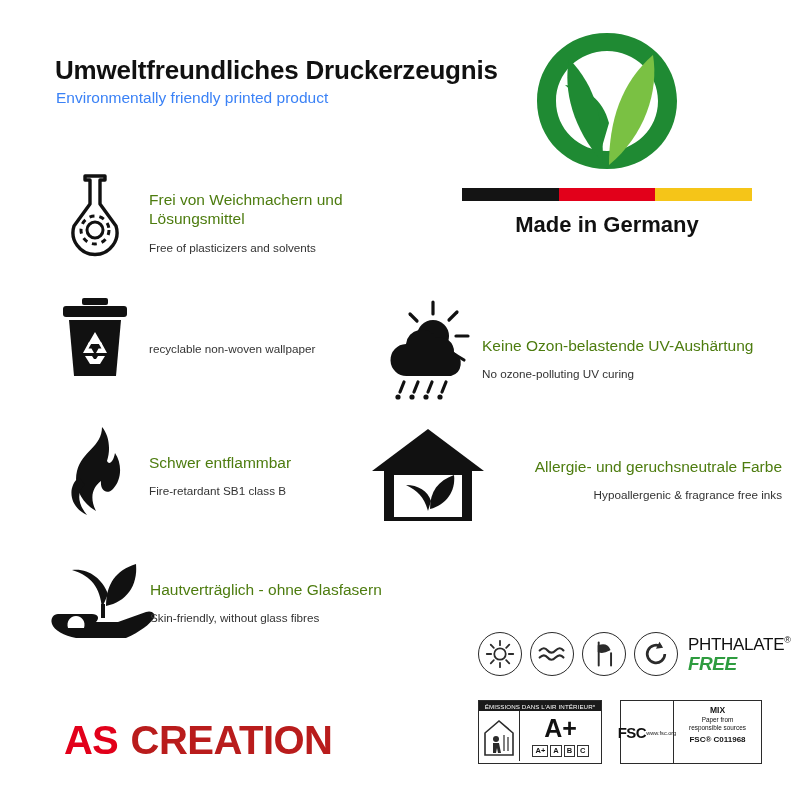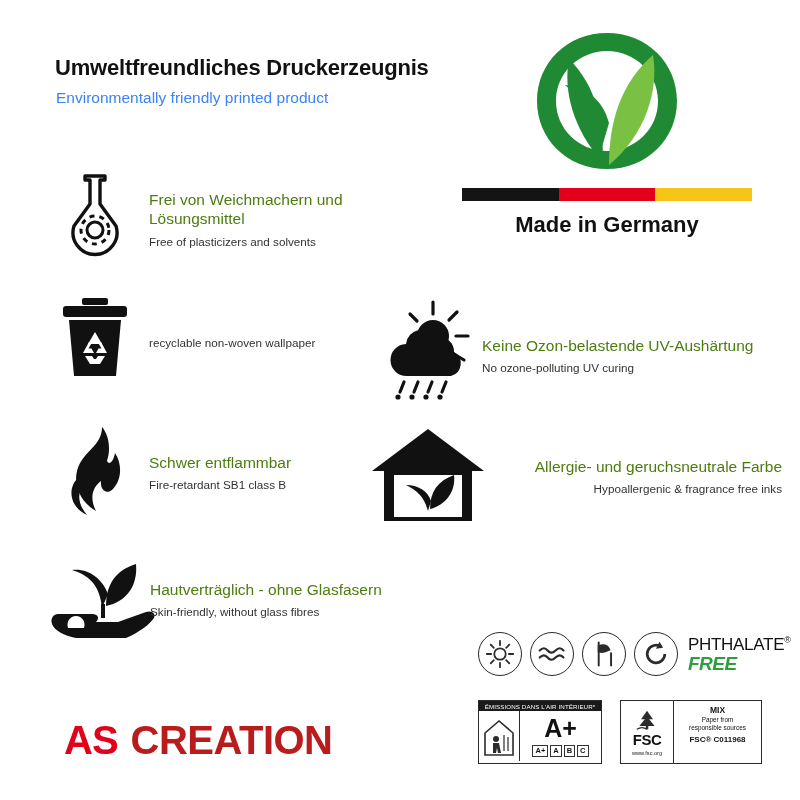--- a/index.html
+++ b/index.html
@@ -19,21 +19,21 @@
     position: relative;
     width: 800px;
     height: 800px;
   }
 
   
   .header-title {
     position: absolute;
     left: 55px;
     top: 55px;
-    font-size: 22px;
+    font-size: 26px;
     font-weight: bold;
     letter-spacing: -0.2px;
     color: #111111;
   }
   .header-sub {
     position: absolute;
     left: 56px;
     top: 89px;
     font-size: 15.5px;
     font-weight: normal;
@@ -87,21 +87,21 @@
   }
   .f-de {
     font-size: 15.5px;
     color: #4d7c0f;
     line-height: 1.25;
     white-space: pre-line;
   }
   .f-en {
     font-size: 11.7px;
     color: #333333;
-    margin-top: 6px;
+    margin-top: 12px;
   }
 
   
   .as-logo {
     position: absolute;
     left: 64px;
     top: 718px;
     display: flex;
     align-items: baseline;
   }
@@ -218,21 +218,21 @@
     width: 140px;
     height: 62px;
     border: 1.4px solid #2b2b2b;
     background: #ffffff;
     display: flex;
   }
   .fsc .fsc-left {
     width: 52px;
     border-right: 1.2px solid #2b2b2b;
     display: flex;
-    flex-direction: column;
+    flex-direction: row;
     align-items: center;
     justify-content: center;
   }
   .fsc .fsc-mark {
     font-size: 15px;
     font-weight: bold;
     color: #111;
     letter-spacing: -0.5px;
   }
   .fsc .fsc-url {

